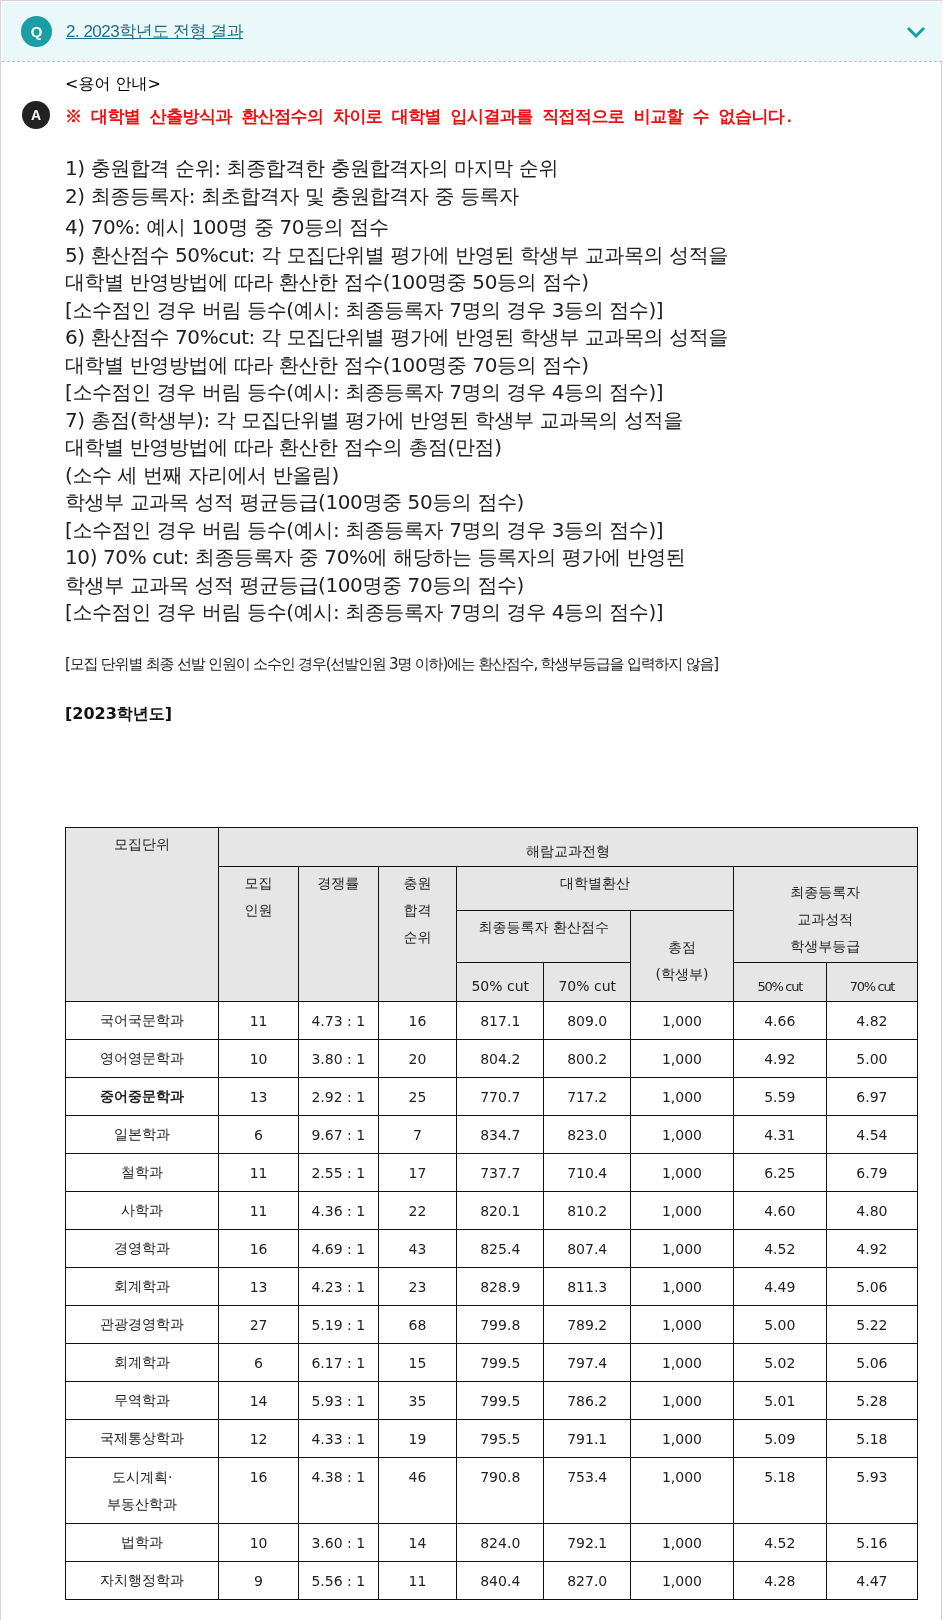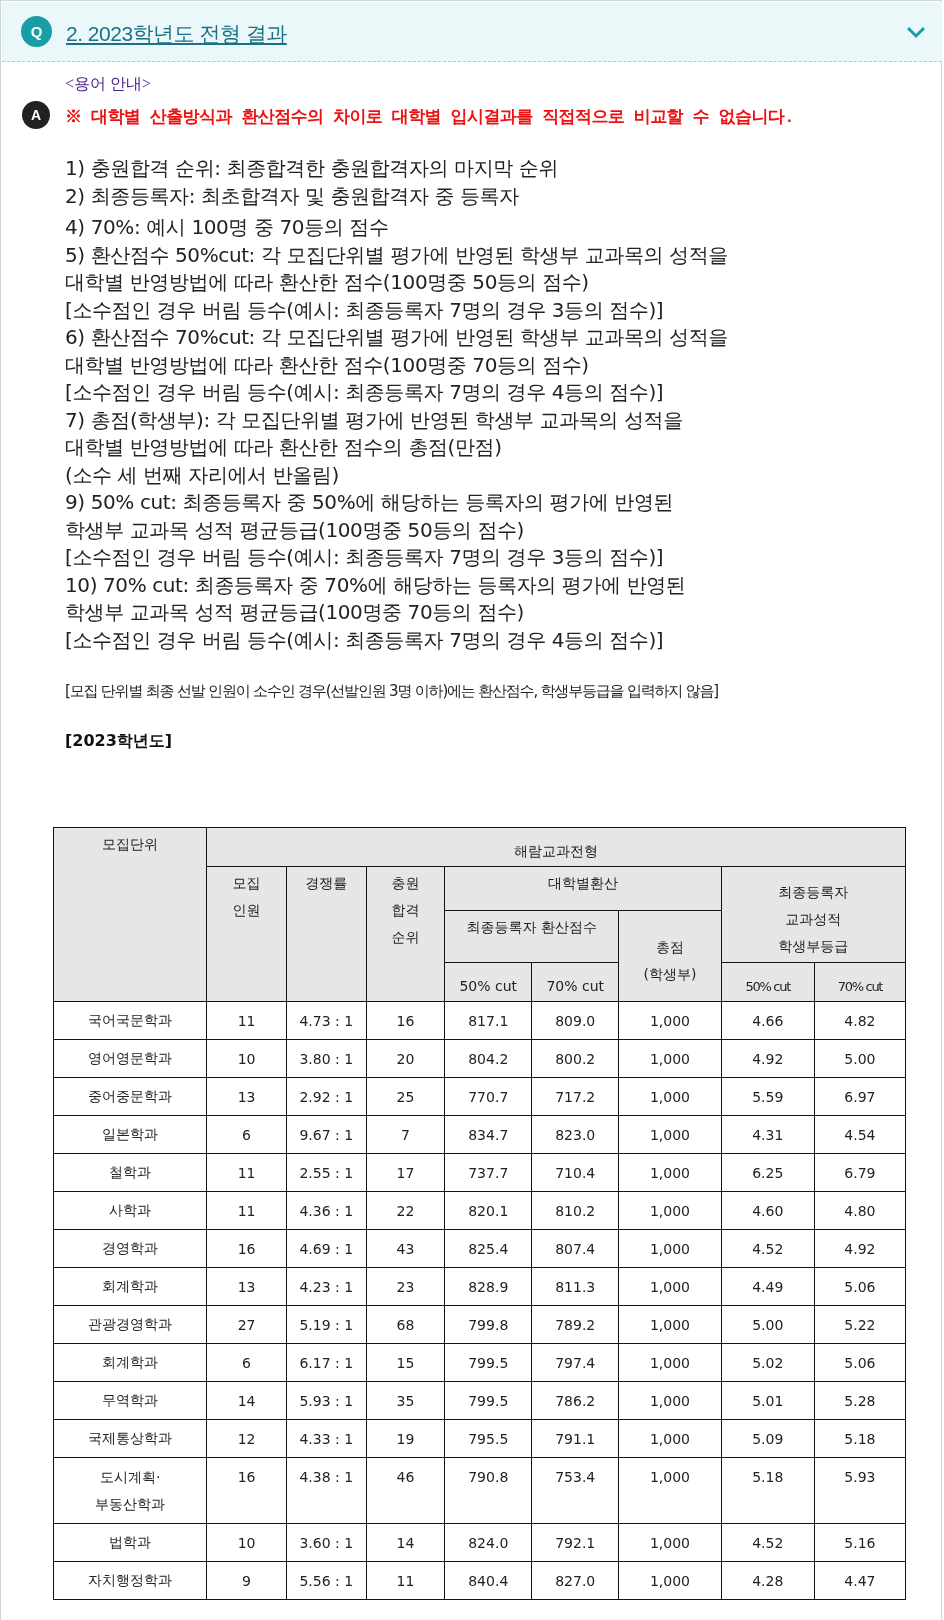--- a/index.html
+++ b/index.html
@@ -17,42 +17,42 @@
     position: absolute; left: 1px; top: 1px; width: 940px; height: 60px;
     background: #ebf8f9; border-bottom: 1px dashed #c4c4c4; box-sizing: border-box;
   }
   .q-badge {
     position: absolute; left: 19px; top: 14px; width: 31px; height: 31px; border-radius: 50%;
     background: #1a9ea5; color: #fff; font-weight: bold; font-size: 15px;
     display: flex; align-items: center; justify-content: center;
     font-family: "Liberation Sans", sans-serif;
   }
   .q-title {
-    position: absolute; left: 64px; top: 18px; font-size: 21px; color: #1c6f87;
+    position: absolute; left: 64px; top: 18px; font-size: 17px; color: #1c6f87;
     text-decoration: underline; letter-spacing: -0.5px; cursor: pointer;
     font-family: "Liberation Sans", sans-serif;
   }
   .chevron {
     position: absolute; right: 14px; top: 18px; width: 24px; height: 24px; cursor: pointer;
   }
   .a-badge {
     position: absolute; left: 21px; top: 100px; width: 28px; height: 28px; border-radius: 50%;
     background: #222; color: #fff; font-weight: bold; font-size: 14px;
     display: flex; align-items: center; justify-content: center;
     font-family: "Liberation Sans", sans-serif;
   }
   .answer { position: absolute; left: 64px; top: 70px; width: 860px; }
-  .guide-title { font-size: 16px; color: #4c1d95; height: 26px; line-height: 26px; margin-top: 0; font-family: Liberation Serif, serif; }
+  .guide-title { font-size: 16px; color: #000000; height: 26px; line-height: 26px; margin-top: 0; }
   .warn { font-size: 17px; font-weight: bold; color: #ee1111; margin-top: 8px; height: 26px; line-height: 26px; letter-spacing: -0.6px; font-family: Liberation Mono, monospace; }
   .terms { margin-top: 24px; font-size: 20px; line-height: 27.5px; color: #222; letter-spacing: -0.4px; }
   .terms .gap { height: 4px; }
   .note { margin-top: 28px; font-size: 15px; letter-spacing: -1.2px; color: #222; }
   .year { margin-top: 30px; font-size: 16px; font-weight: bold; color: #111; height: 22px; }
   table.res {
-    position: absolute; left: 52px; top: 826px; width: 853px;
+    position: absolute; left: 64px; top: 826px; width: 853px;
     border-collapse: collapse; table-layout: fixed;
     font-size: 14px; color: #222;
   }
   table.res td, table.res th {
     border: 1px solid #111; text-align: center; font-weight: normal; padding: 0;
   }
   table.res th { background: #e6e6e6; vertical-align: top; line-height: 27px; padding-top: 3px; }
   table.res th.mid { vertical-align: middle; padding-top: 9px; }
   table.res th.cut { letter-spacing: -1.3px; font-size: 13px; }
   table.res td { height: 37px; vertical-align: middle; }
@@ -82,21 +82,20 @@
       <div>4) 70%: 예시 100명 중 70등의 점수</div>
       <div>5) 환산점수 50%cut: 각 모집단위별 평가에 반영된 학생부 교과목의 성적을</div>
       <div>대학별 반영방법에 따라 환산한 점수(100명중 50등의 점수)</div>
       <div>[소수점인 경우 버림 등수(예시: 최종등록자 7명의 경우 3등의 점수)]</div>
       <div>6) 환산점수 70%cut: 각 모집단위별 평가에 반영된 학생부 교과목의 성적을</div>
       <div>대학별 반영방법에 따라 환산한 점수(100명중 70등의 점수)</div>
       <div>[소수점인 경우 버림 등수(예시: 최종등록자 7명의 경우 4등의 점수)]</div>
       <div>7) 총점(학생부): 각 모집단위별 평가에 반영된 학생부 교과목의 성적을</div>
       <div>대학별 반영방법에 따라 환산한 점수의 총점(만점)</div>
       <div>(소수 세 번째 자리에서 반올림)</div>
-      <div>9) 50% cut: 최종등록자 중 50%에 해당하는 등록자의 평가에 반영된</div>
       <div>학생부 교과목 성적 평균등급(100명중 50등의 점수)</div>
       <div>[소수점인 경우 버림 등수(예시: 최종등록자 7명의 경우 3등의 점수)]</div>
       <div>10) 70% cut: 최종등록자 중 70%에 해당하는 등록자의 평가에 반영된</div>
       <div>학생부 교과목 성적 평균등급(100명중 70등의 점수)</div>
       <div>[소수점인 경우 버림 등수(예시: 최종등록자 7명의 경우 4등의 점수)]</div>
     </div>
     <div class="note">[모집 단위별 최종 선발 인원이 소수인 경우(선발인원 3명 이하)에는 환산점수, 학생부등급을 입력하지 않음]</div>
     <div class="year">[2023학년도]</div>
   </div>
 
@@ -158,21 +157,21 @@
           <td>10</td>
           <td>3.80 : 1</td>
           <td>20</td>
           <td>804.2</td>
           <td>800.2</td>
           <td>1,000</td>
           <td>4.92</td>
           <td>5.00</td>
         </tr>
         <tr>
-          <td style="white-space: pre-line;">중어중문학과</td>
+          <td style="white-space: pre-line; font-weight: bold;">중어중문학과</td>
           <td>13</td>
           <td>2.92 : 1</td>
           <td>25</td>
           <td>770.7</td>
           <td>717.2</td>
           <td>1,000</td>
           <td>5.59</td>
           <td>6.97</td>
         </tr>
         <tr>

